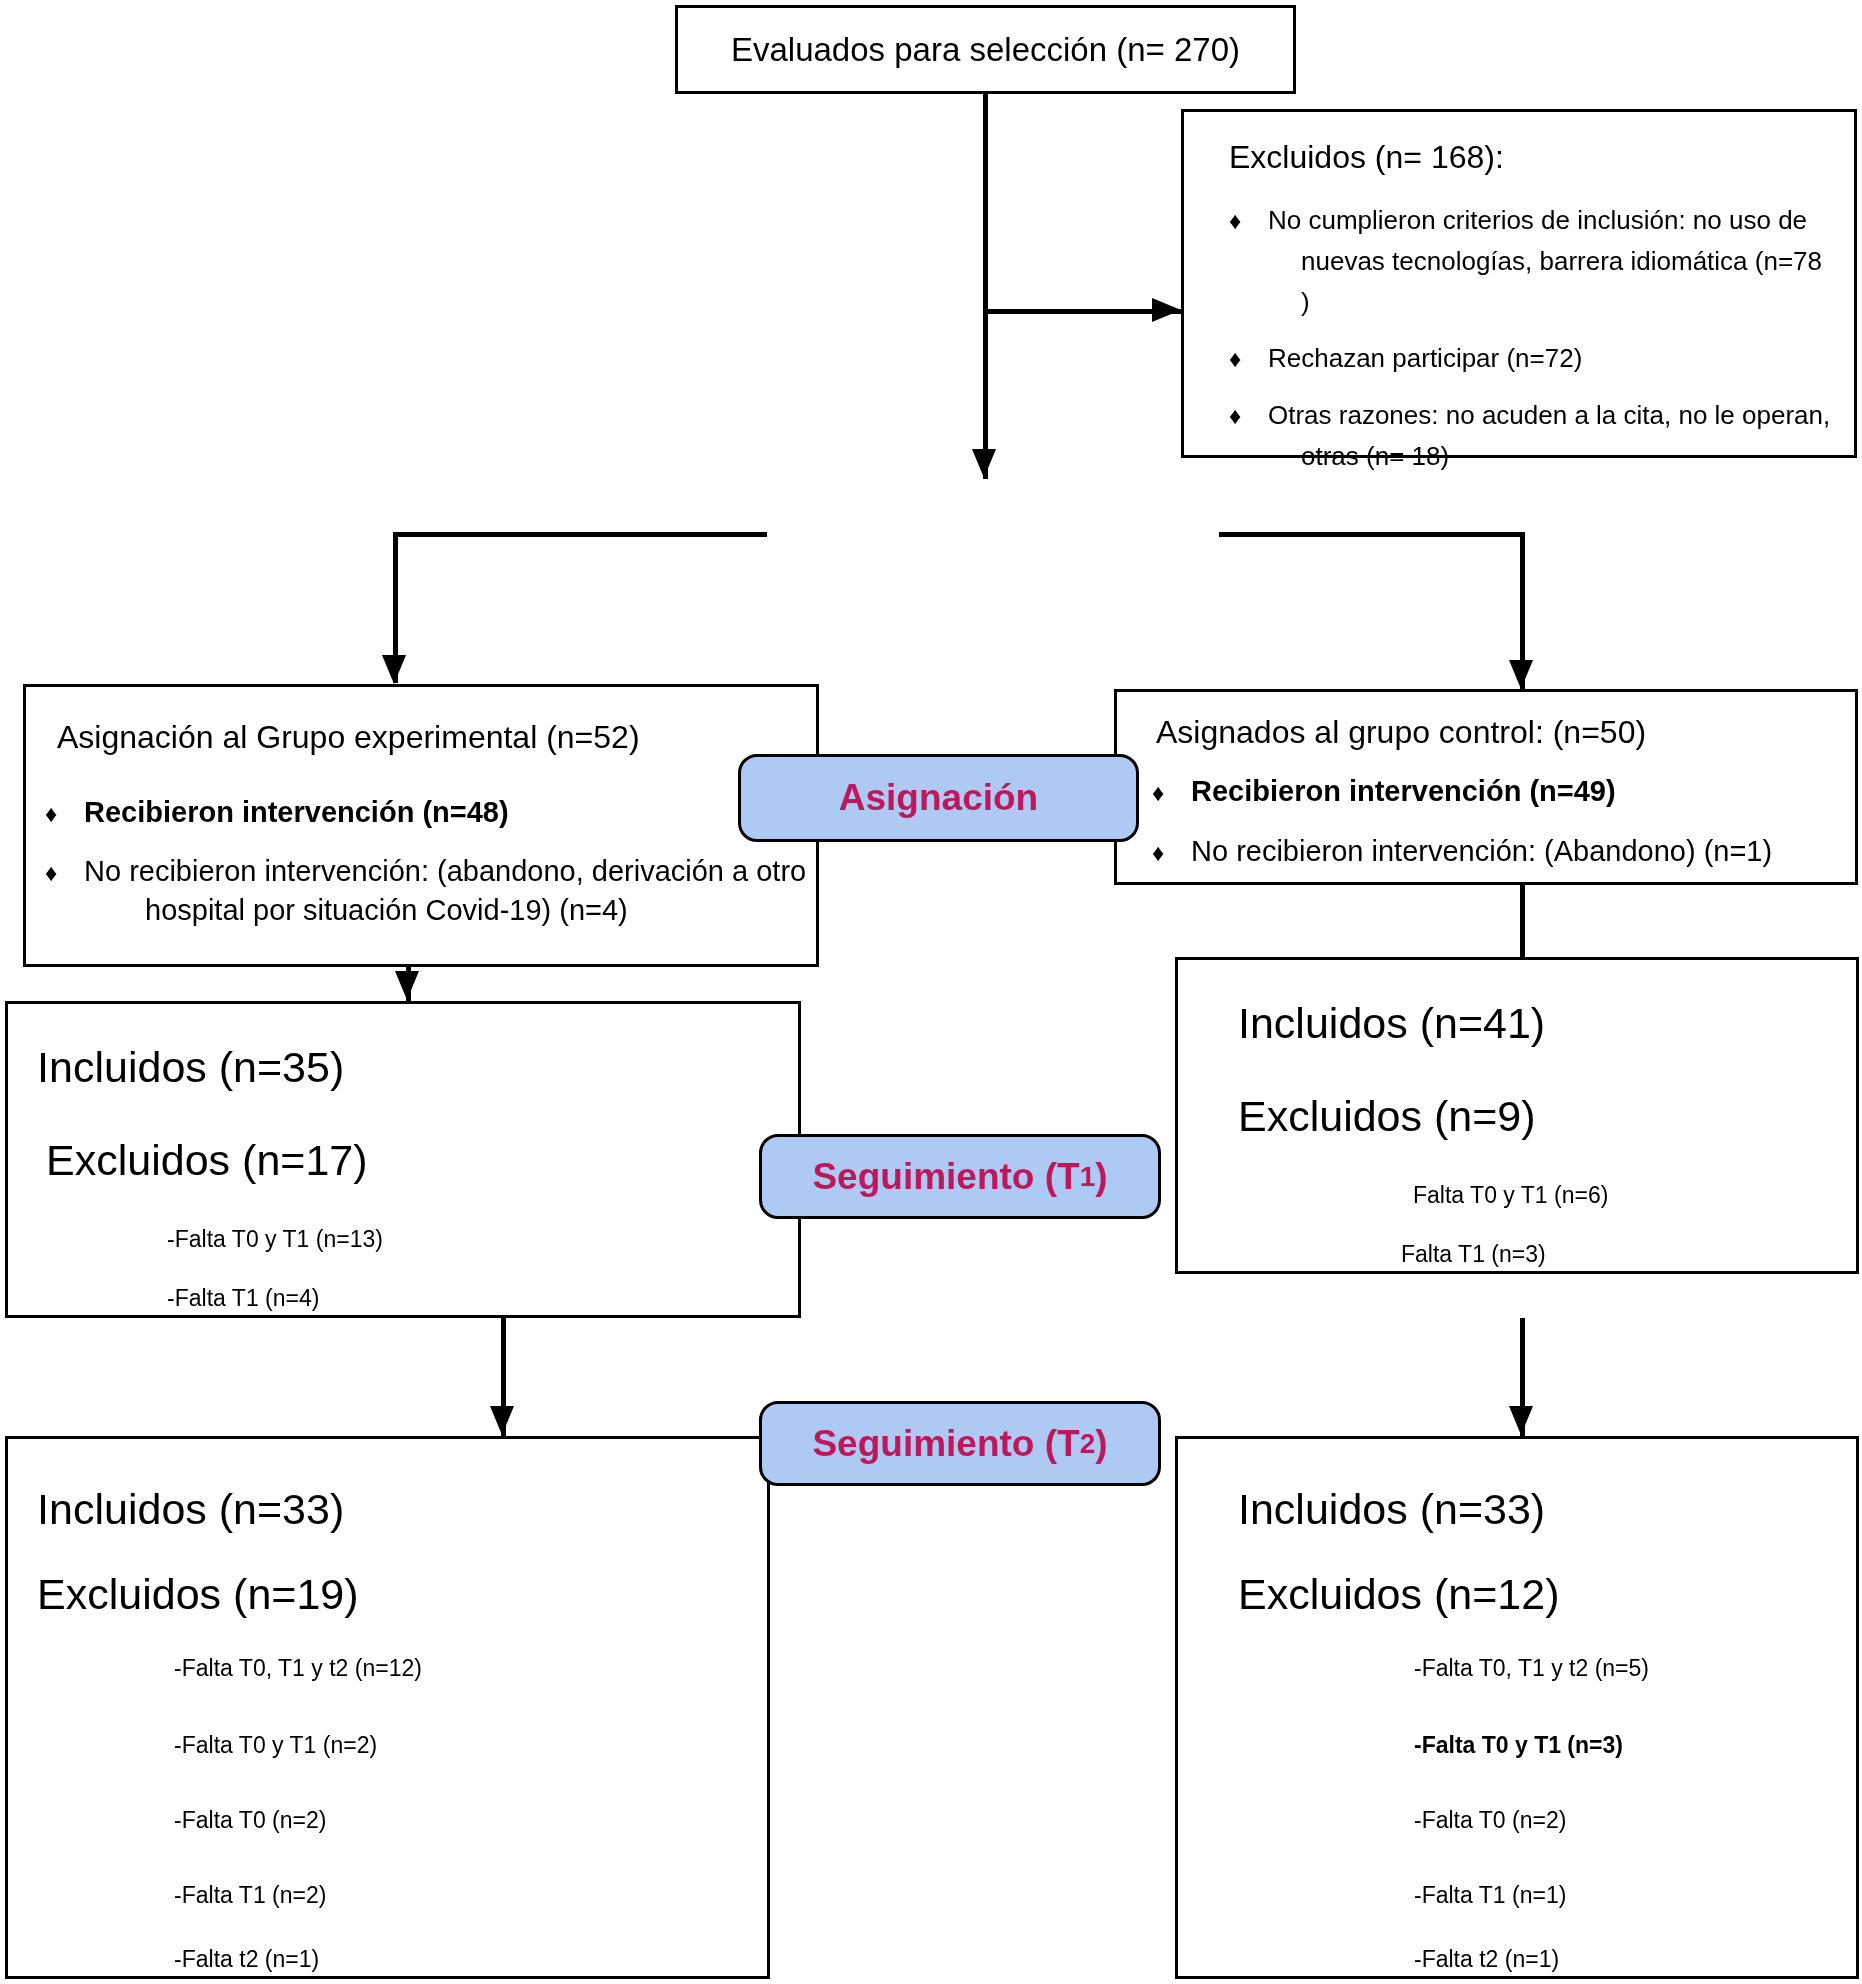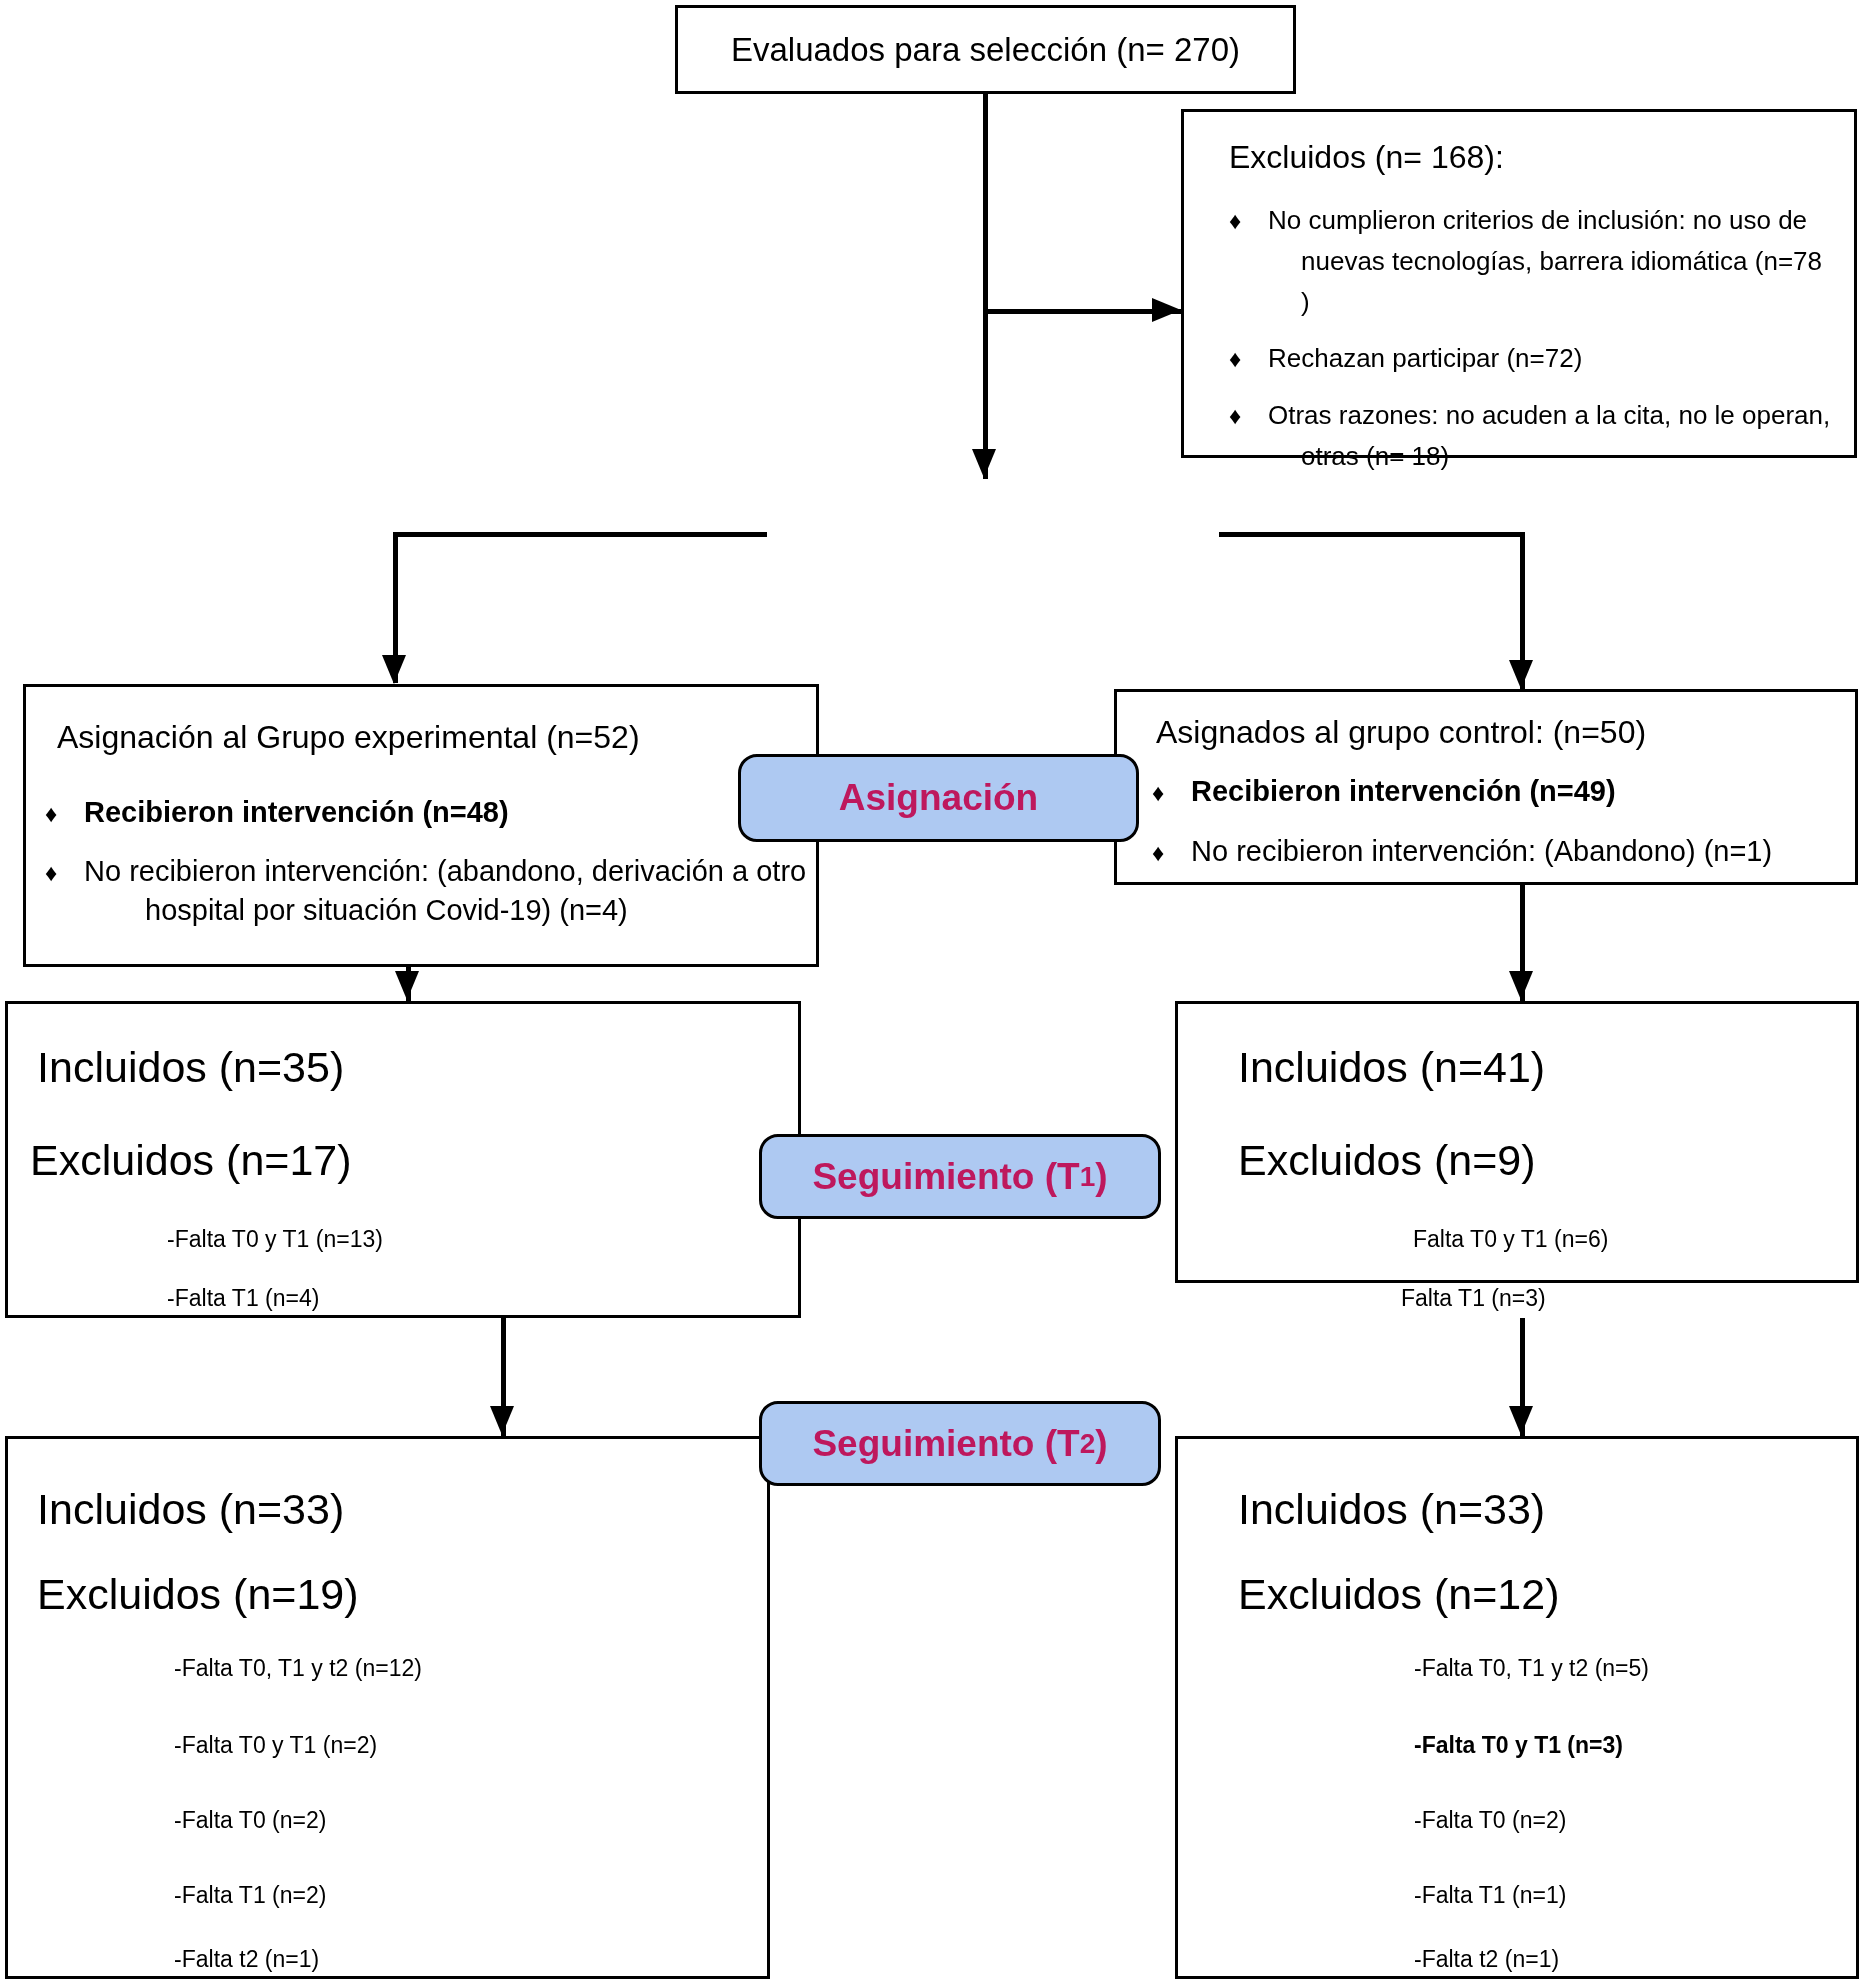--- a/index.html
+++ b/index.html
@@ -149,26 +149,26 @@
       </div>
     </div>
   </div>
 
   <div class="badge" style="left:738px;top:754px;width:401px;height:88px;">
     <span>Asignación</span>
   </div>
 
   <div class="box" style="left:5.1px;top:1001px;width:796px;height:317px;">
     <div class="abs line52" style="left:29px;top:39px;">Incluidos (n=35)</div>
-    <div class="abs line52" style="left:22px;top:132px;">Excluidos (n=17)</div>
+    <div class="abs line52" style="left:38px;top:132px;">Excluidos (n=17)</div>
     <div class="abs line46" style="left:159px;top:222px;">-Falta T0 y T1 (n=13)</div>
     <div class="abs line46" style="left:159px;top:281px;">-Falta T1 (n=4)</div>
   </div>
 
-  <div class="box" style="left:1175px;top:1001px;width:684px;height:282px;">
+  <div class="box" style="left:1175px;top:957px;width:684px;height:317px;">
     <div class="abs line52" style="left:60px;top:39px;">Incluidos (n=41)</div>
     <div class="abs line52" style="left:60px;top:132px;">Excluidos (n=9)</div>
     <div class="abs line46" style="left:223px;top:222px;margin-left:12px;">Falta T0 y T1 (n=6)</div>
     <div class="abs line46" style="left:223px;top:281px;">Falta T1 (n=3)</div>
   </div>
 
   <div class="badge" style="left:759px;top:1134px;width:402px;height:85px;">
     <span>Seguimiento (T</span>
       <span class="num">1</span>
       <span>)</span>

